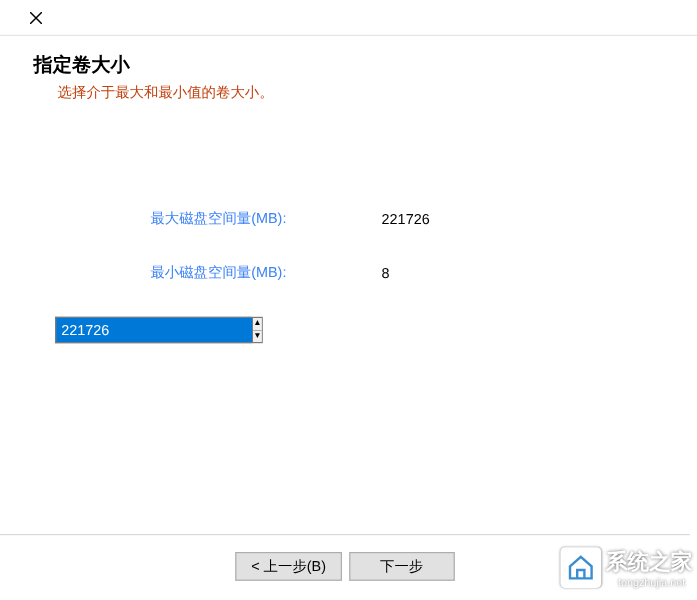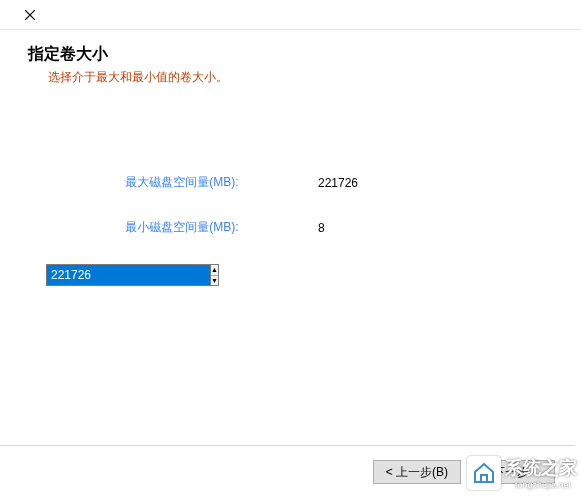--- a/index.html
+++ b/index.html
@@ -78,21 +78,21 @@
     }
     .spin-btn:first-child { border-bottom: 1px solid #adadad; }
 
     .footer {
       position: absolute;
       bottom: 16px;
       left: 0; right: 6px;
       border-top: 1px solid #d9d9d9;
       padding: 14px 20px 0;
       display: flex;
-      justify-content: flex-end;
+      justify-content: center;
       gap: 6px;
     }
     .btn {
       min-width: 88px;
       height: 24px;
       padding: 0 12px;
       background: #e1e1e1;
       border: 1px solid #adadad;
       font-size: 12px;
       font-family: inherit;

